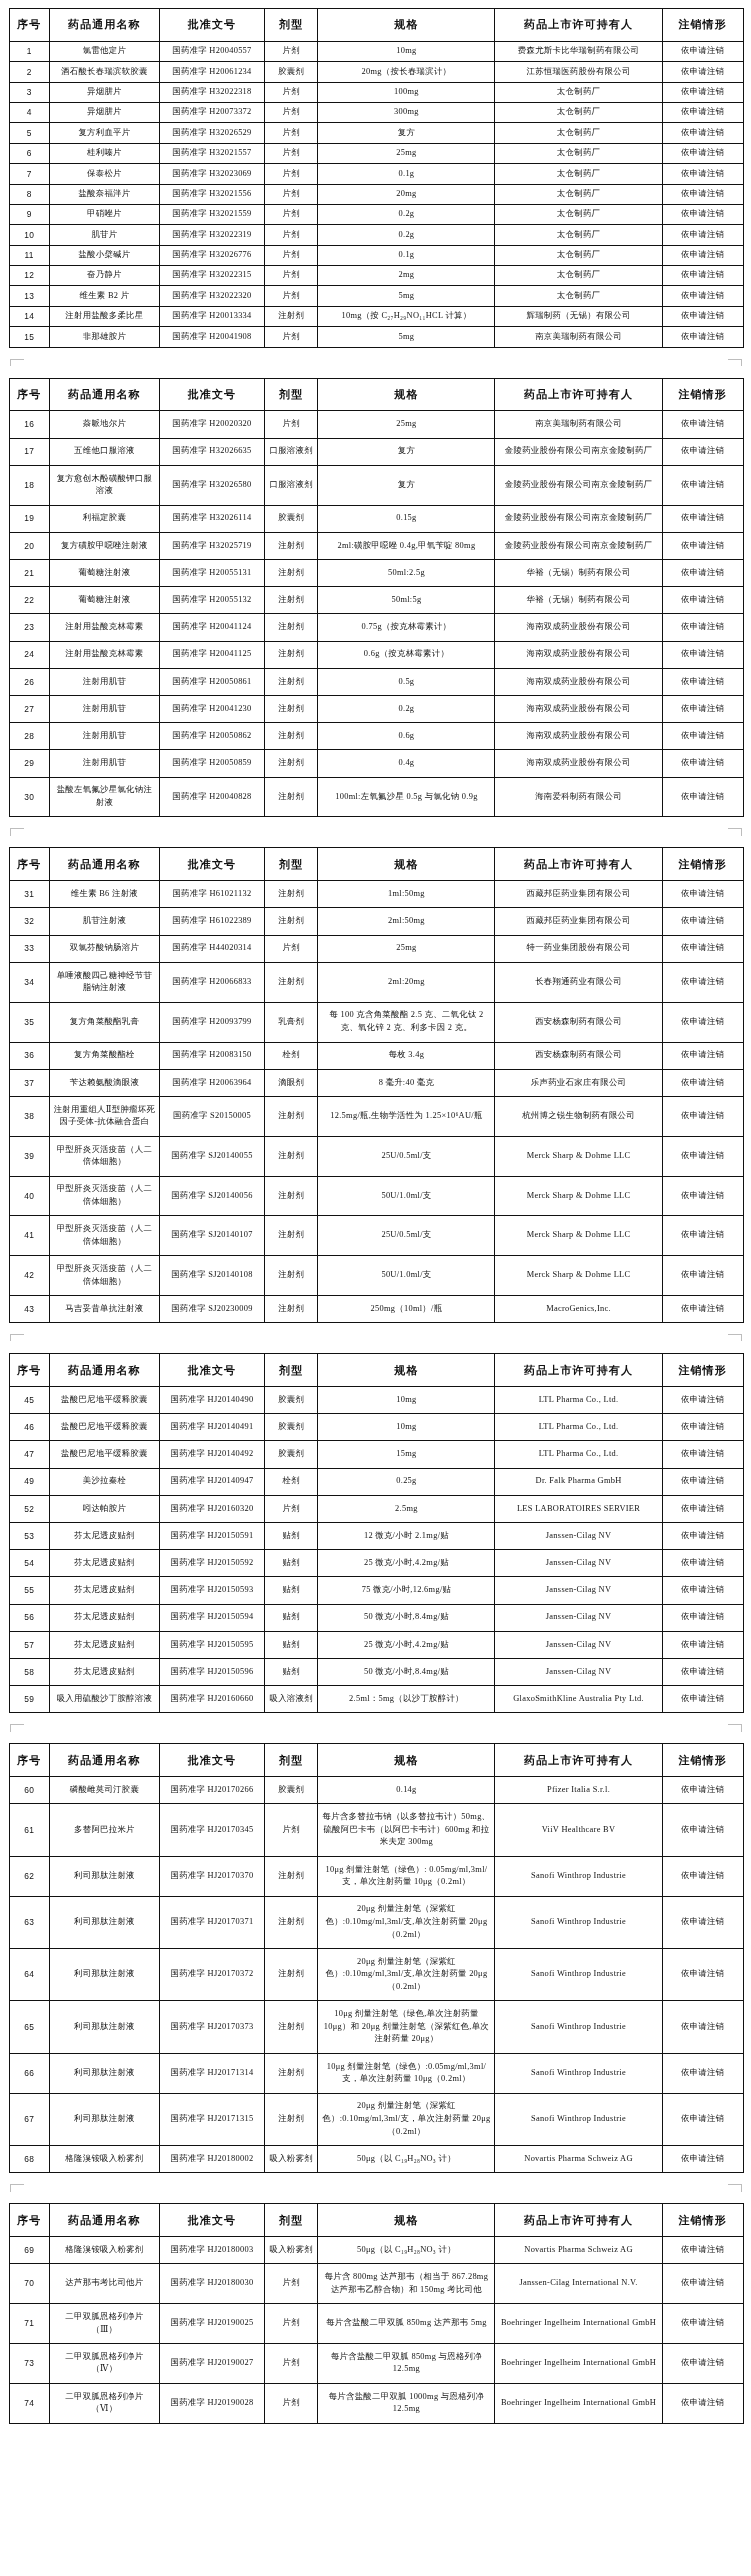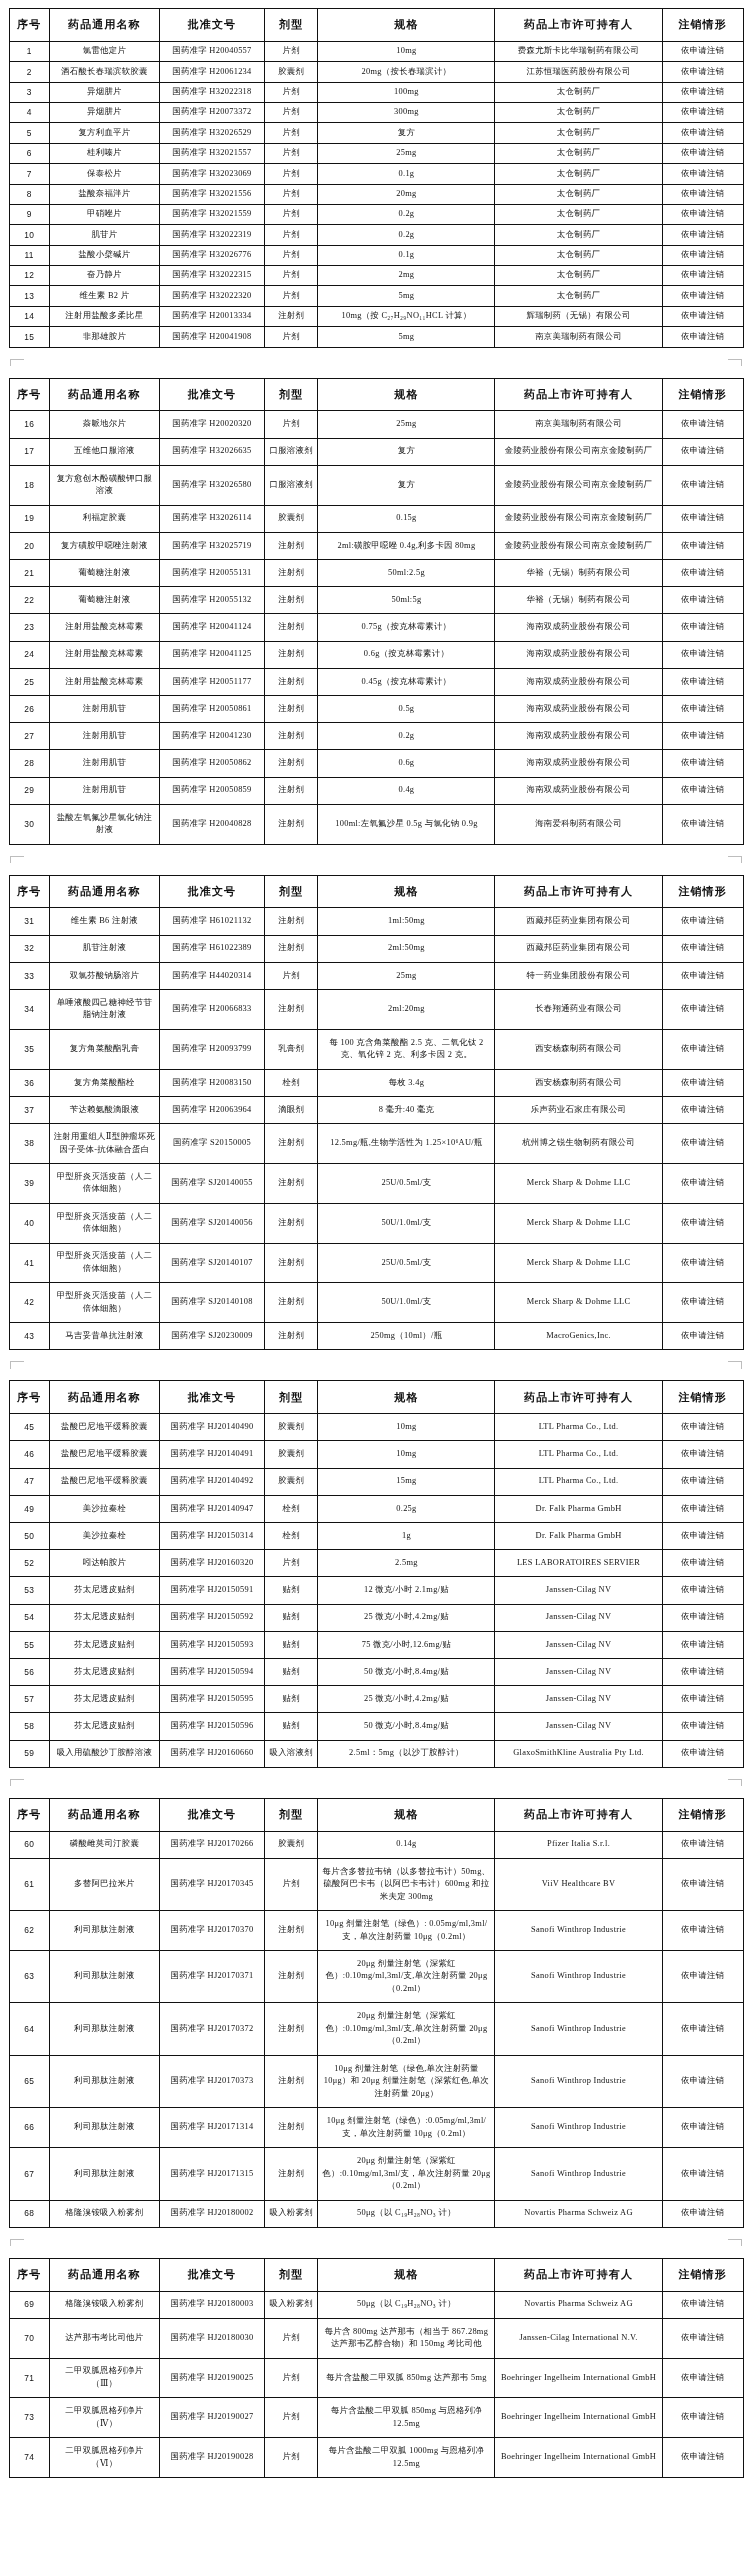--- a/index.html
+++ b/index.html
@@ -289,21 +289,21 @@
             <td>胶囊剂</td>
             <td>0.15g</td>
             <td>金陵药业股份有限公司南京金陵制药厂</td>
             <td>依申请注销</td>
           </tr>
           <tr>
             <td class="seq">20</td>
             <td>复方磺胺甲噁唑注射液</td>
             <td>国药准字 H32025719</td>
             <td>注射剂</td>
-            <td>2ml:磺胺甲噁唑 0.4g,利多卡因 80mg</td>
+            <td>2ml:磺胺甲噁唑 0.4g,甲氧苄啶 80mg</td>
             <td>金陵药业股份有限公司南京金陵制药厂</td>
             <td>依申请注销</td>
           </tr>
           <tr>
             <td class="seq">21</td>
             <td>葡萄糖注射液</td>
             <td>国药准字 H20055131</td>
             <td>注射剂</td>
             <td>50ml:2.5g</td>
             <td>华裕（无锡）制药有限公司</td>
@@ -326,29 +326,20 @@
             <td>0.75g（按克林霉素计）</td>
             <td>海南双成药业股份有限公司</td>
             <td>依申请注销</td>
           </tr>
           <tr>
             <td class="seq">24</td>
             <td>注射用盐酸克林霉素</td>
             <td>国药准字 H20041125</td>
             <td>注射剂</td>
             <td>0.6g（按克林霉素计）</td>
-            <td>海南双成药业股份有限公司</td>
-            <td>依申请注销</td>
-          </tr>
-          <tr>
-            <td class="seq">25</td>
-            <td>注射用盐酸克林霉素</td>
-            <td>国药准字 H20051177</td>
-            <td>注射剂</td>
-            <td>0.45g（按克林霉素计）</td>
             <td>海南双成药业股份有限公司</td>
             <td>依申请注销</td>
           </tr>
           <tr>
             <td class="seq">26</td>
             <td>注射用肌苷</td>
             <td>国药准字 H20050861</td>
             <td>注射剂</td>
             <td>0.5g</td>
             <td>海南双成药业股份有限公司</td>
@@ -589,29 +580,20 @@
           <tr>
             <td class="seq">49</td>
             <td>美沙拉秦栓</td>
             <td>国药准字 HJ20140947</td>
             <td>栓剂</td>
             <td>0.25g</td>
             <td>Dr. Falk Pharma GmbH</td>
             <td>依申请注销</td>
           </tr>
           <tr>
-            <td class="seq">50</td>
-            <td>美沙拉秦栓</td>
-            <td>国药准字 HJ20150314</td>
-            <td>栓剂</td>
-            <td>1g</td>
-            <td>Dr. Falk Pharma GmbH</td>
-            <td>依申请注销</td>
-          </tr>
-          <tr>
             <td class="seq">52</td>
             <td>吲达帕胺片</td>
             <td>国药准字 HJ20160320</td>
             <td>片剂</td>
             <td>2.5mg</td>
             <td>LES LABORATOIRES SERVIER</td>
             <td>依申请注销</td>
           </tr>
           <tr>
             <td class="seq">53</td>

